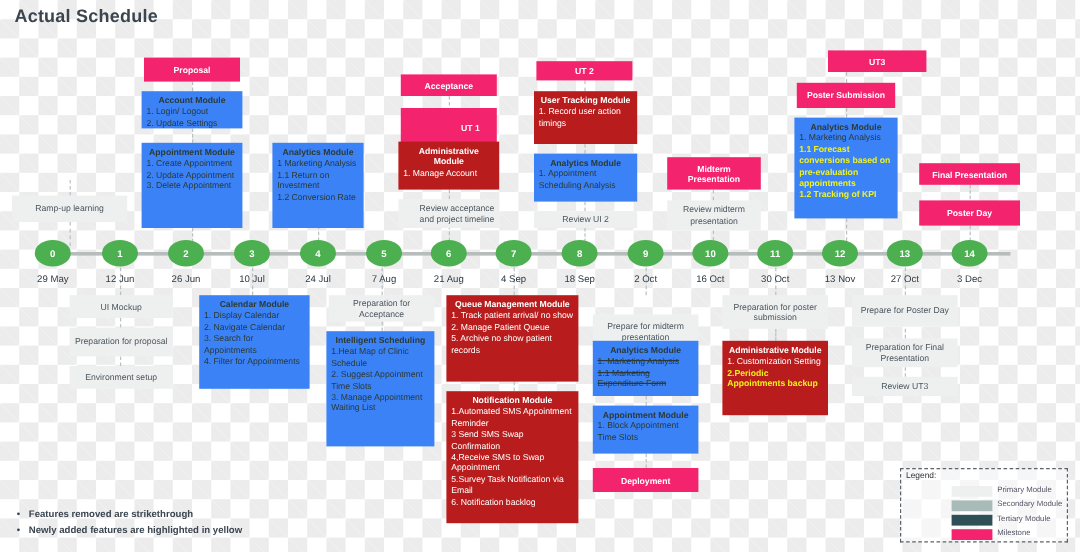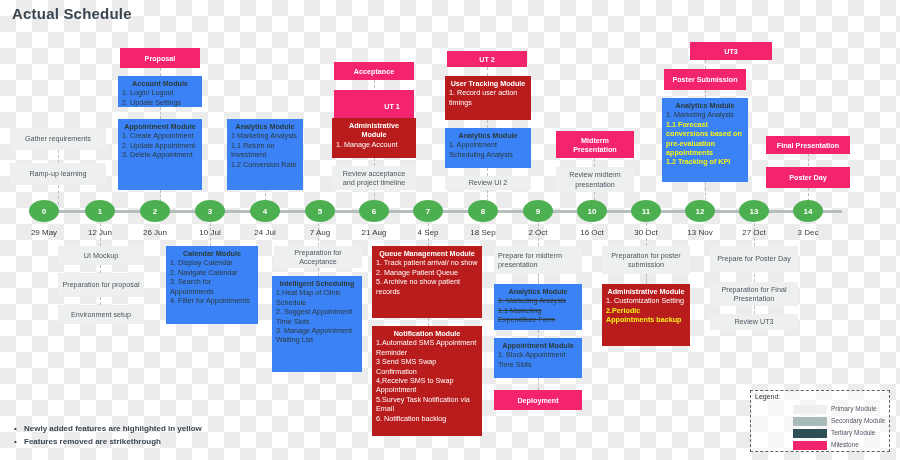--- a/index.html
+++ b/index.html
@@ -194,23 +194,20 @@
   <div class="datelbl" style="left:374px;">21 Aug</div>
   <div class="datelbl" style="left:428px;">4 Sep</div>
   <div class="datelbl" style="left:483px;">18 Sep</div>
   <div class="datelbl" style="left:538px;">2 Oct</div>
   <div class="datelbl" style="left:592px;">16 Oct</div>
   <div class="datelbl" style="left:646px;">30 Oct</div>
   <div class="datelbl" style="left:700px;">13 Nov</div>
   <div class="datelbl" style="left:754px;">27 Oct</div>
   <div class="datelbl" style="left:808px;">3 Dec</div>
 
-  <div class="box plain" style="left:10px; top:128px; width:96px; height:22px;">
-    <span class="li">Gather requirements</span>
-  </div>
   <div class="box plain" style="left:10px; top:163px; width:96px; height:22px;">
     <span class="li">Ramp-up learning</span>
   </div>
 
   <div class="box mil" style="left:120px; top:48px; width:80px; height:20px;">
     <span>Proposal</span>
   </div>
   <div class="box sec" style="left:118px; top:76px; width:84px; height:31px;">
     <span class="hd">Account Module</span>
     <span class="li">1. Login/ Logout</span>
@@ -233,21 +230,21 @@
   <div class="box mil" style="left:334px; top:62px; width:80px; height:18px;">
     <span>Acceptance</span>
   </div>
   <div class="box mil" style="left:334px; top:90px; width:80px; height:32px;padding-left:40px;">
     <span>UT 1</span>
   </div>
   <div class="box ter" style="left:332px; top:118px; width:84px; height:40px;">
     <span class="hd">Administrative Module</span>
     <span class="li">1. Manage Account</span>
   </div>
-  <div class="box plain" style="left:332px; top:166px; width:84px; height:24px; text-align:center;">
+  <div class="box plain" style="left:332px; top:166px; width:84px; height:24px; text-align:right;">
     <span class="li">Review acceptance and project timeline</span>
   </div>
 
   <div class="box mil" style="left:447px; top:51px; width:80px; height:16px;">
     <span>UT 2</span>
   </div>
   <div class="box ter" style="left:445px; top:76px; width:86px; height:44px;">
     <span class="hd">User Tracking Module</span>
     <span class="li">1. Record user action timings</span>
   </div>
@@ -322,21 +319,21 @@
   </div>
   <div class="box ter" style="left:372px; top:326px; width:110px; height:110px;">
     <span class="hd">Notification Module</span>
     <span class="li">1.Automated SMS Appointment Reminder</span>
     <span class="li">3 Send SMS Swap Confirmation</span>
     <span class="li">4,Receive SMS to Swap Appointment</span>
     <span class="li">5.Survey Task Notification via Email</span>
     <span class="li">6. Notification backlog</span>
   </div>
 
-  <div class="box plain" style="left:494px; top:246px; width:88px; height:28px; text-align:left;">
+  <div class="box plain" style="left:494px; top:262px; width:88px; height:28px; text-align:center;">
     <span class="li">Prepare for midterm presentation</span>
   </div>
   <div class="box sec" style="left:494px; top:284px; width:88px; height:46px;">
     <span class="hd">Analytics Module</span>
     <span class="li strike">1. Marketing Analysis</span>
     <span class="li strike">1.1 Marketing Expenditure Form</span>
   </div>
   <div class="box sec" style="left:494px; top:338px; width:88px; height:40px;">
     <span class="hd">Appointment Module</span>
     <span class="li">1. Block Appointment Time Slots</span>
@@ -371,20 +368,20 @@
     <div class="lsw" style="left:42px; top:26px; background:#a9bbb8;"></div>
     <div class="ltx" style="top:26px;">Secondary Module</div>
     <div class="lsw" style="left:42px; top:38px; background:#2e4f55;"></div>
     <div class="ltx" style="top:38px;">Tertiary Module</div>
     <div class="lsw" style="left:42px; top:50px; background:#f4236d;"></div>
     <div class="ltx" style="top:50px;">Milestone</div>
   </div>
 
   <div id="notes">
     <div>
+      <span class="b">•</span><span>Features removed are strikethrough</span>
+    </div>
+    <div>
       <span class="b">•</span><span>Newly added features are highlighted in yellow</span>
     </div>
-    <div>
-      <span class="b">•</span><span>Features removed are strikethrough</span>
-    </div>
   </div>
 
 </div>
 
 </body></html>

